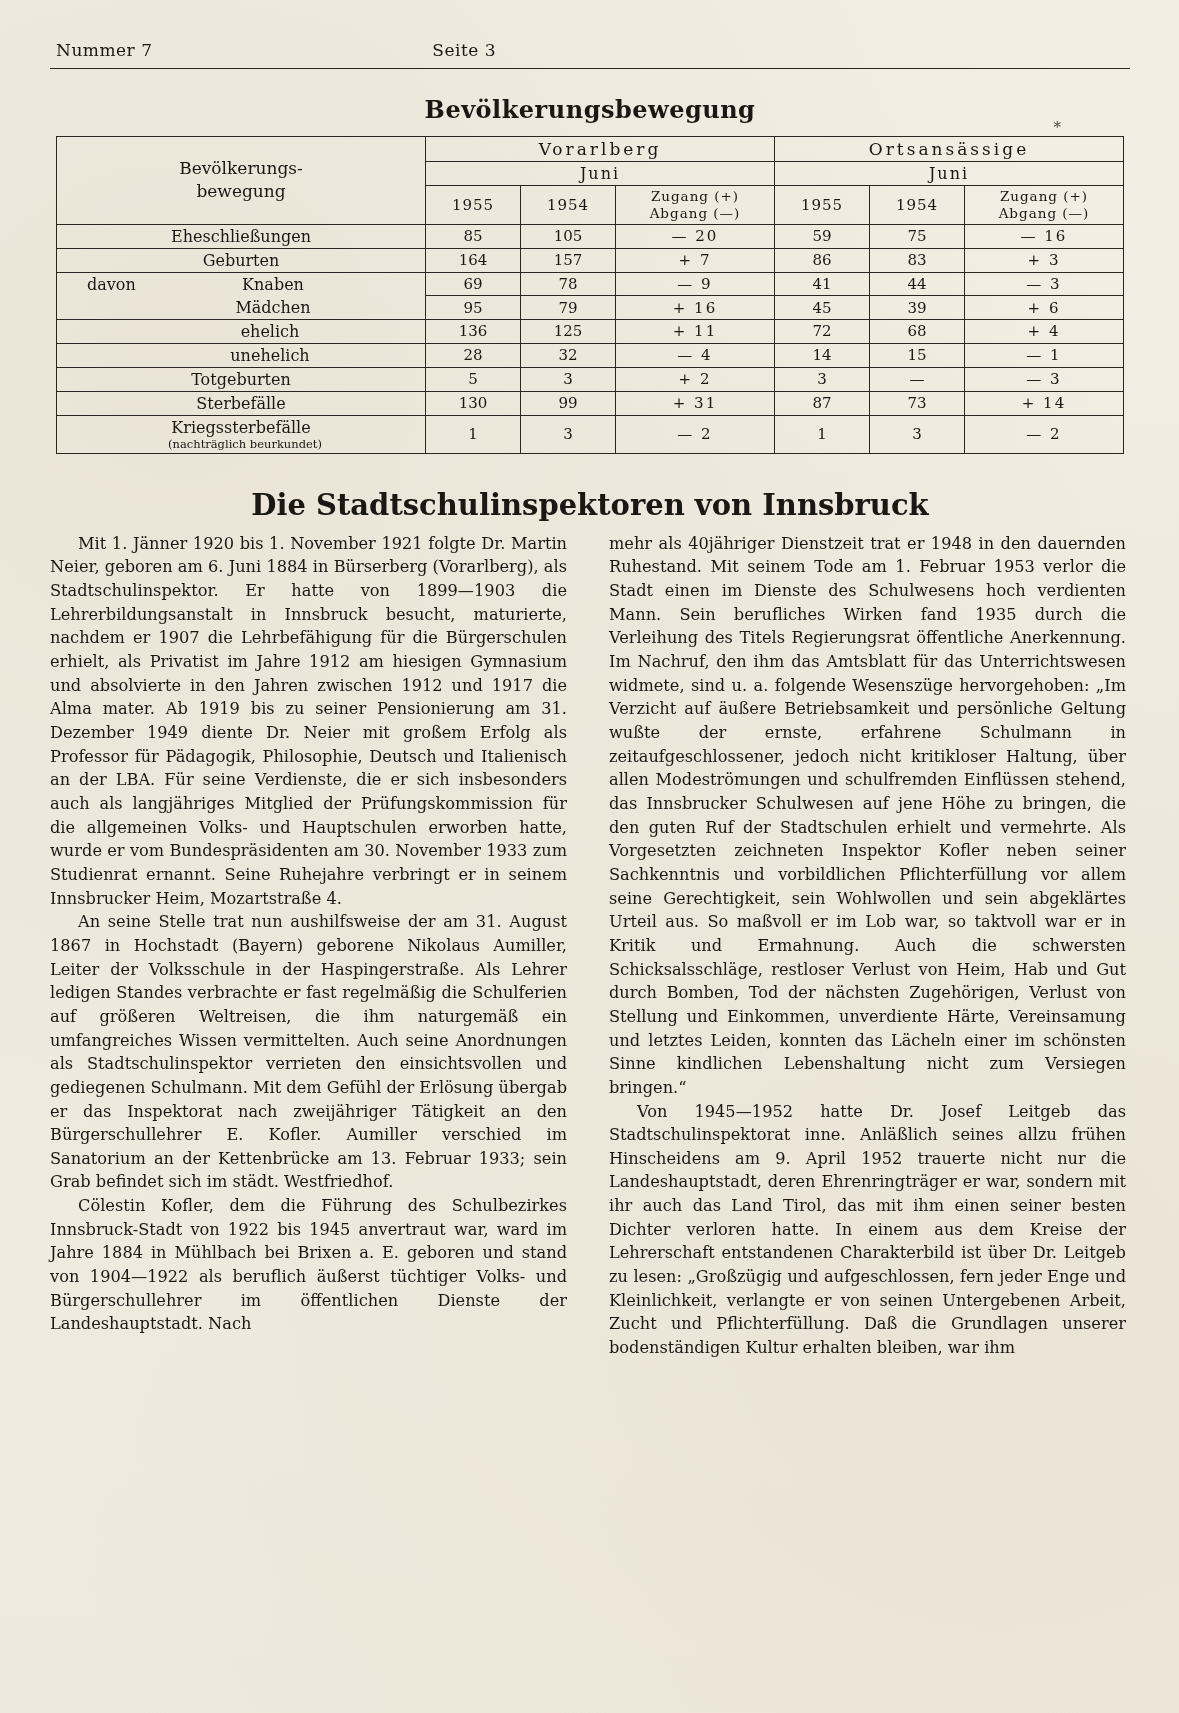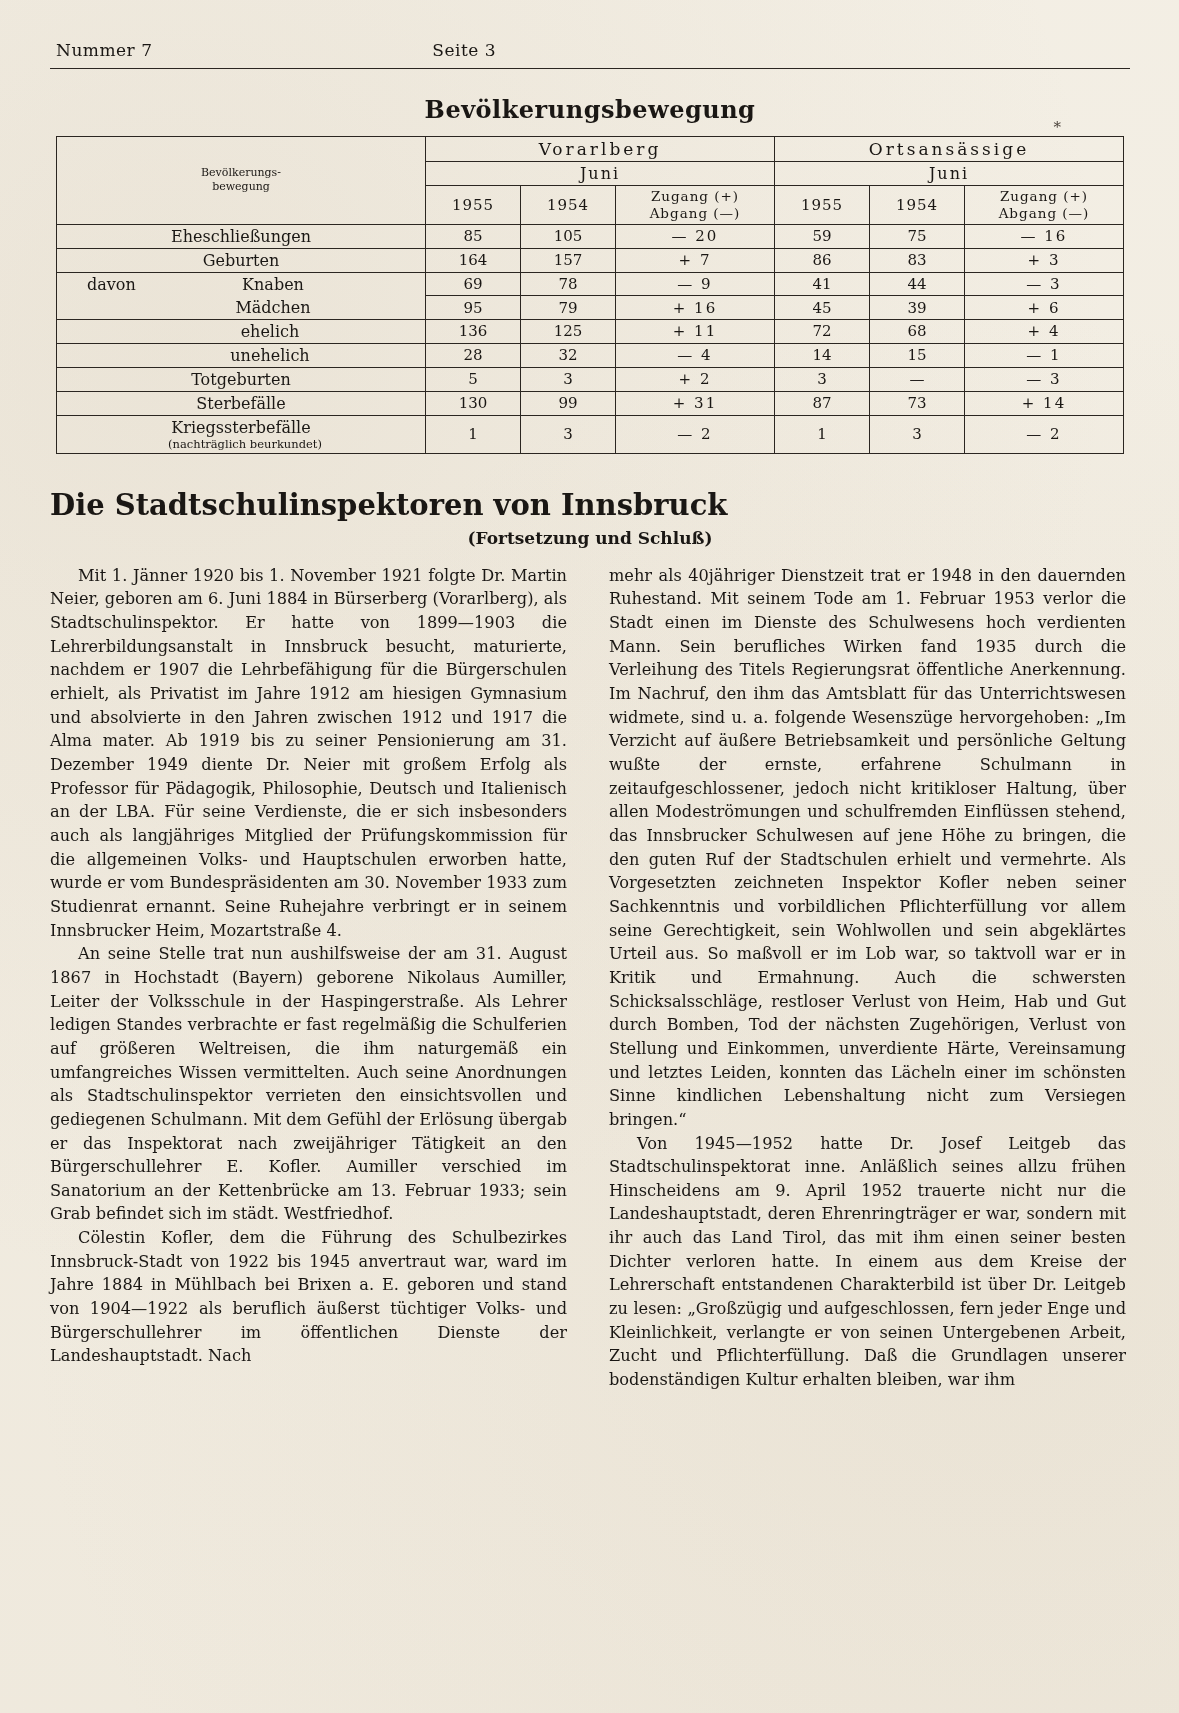--- a/index.html
+++ b/index.html
@@ -101,21 +101,21 @@
     padding: 8px 0 10px 0;
     letter-spacing: 1px;
   }
   .th-delta {
     font-size: 13.5px;
     line-height: 1.25;
     padding: 4px 6px 6px 6px;
     letter-spacing: 1px;
   }
   .th-stub {
-    font-size: 11px;
+    font-size: 17px;
     line-height: 1.35;
     padding: 14px 8px;
     vertical-align: middle;
   }
   td.rowlabel {
     text-align: left;
     padding-left: 22px;
     font-size: 16px;
     white-space: nowrap;
   }
@@ -141,20 +141,21 @@
   }
   .davon-items {
     margin-left: 64px;
     font-size: 16px;
   }
   .noborder-bottom { border-bottom: none !important; }
   .noborder-top { border-top: none !important; }
 
   
   .article-title {
+    text-align: center;
     font-size: 29px;
     font-weight: bold;
     margin-top: 34px;
   }
   .article-sub {
     text-align: center;
     font-size: 17px;
     font-weight: bold;
     margin-top: 6px;
     margin-bottom: 16px;
@@ -315,21 +316,20 @@
           <td class="num">3</td>
           <td class="delta">— 2</td>
           <td class="num">1</td>
           <td class="num">3</td>
           <td class="delta">— 2</td>
         </tr>
       </tbody>
     </table>
 
     <div class="article-title">Die Stadtschulinspektoren von Innsbruck</div>
-    <div class="article-sub">(Fortsetzung und Schluß)</div>
 
     <div class="cols">
       <div class="col">
         <p>Mit 1. Jänner 1920 bis 1. November 1921 folgte Dr. Martin Neier, geboren am 6. Juni 1884 in Bürserberg (Vorarlberg), als Stadtschulinspektor. Er hatte von 1899—1903 die Lehrerbildungsanstalt in Innsbruck besucht, maturierte, nachdem er 1907 die Lehrbefähigung für die Bürgerschulen erhielt, als Privatist im Jahre 1912 am hiesigen Gymnasium und absolvierte in den Jahren zwischen 1912 und 1917 die Alma mater. Ab 1919 bis zu seiner Pensionierung am 31. Dezember 1949 diente Dr. Neier mit großem Erfolg als Professor für Pädagogik, Philosophie, Deutsch und Italienisch an der LBA. Für seine Verdienste, die er sich insbesonders auch als langjähriges Mitglied der Prüfungskommission für die allgemeinen Volks- und Hauptschulen erworben hatte, wurde er vom Bundespräsidenten am 30. November 1933 zum Studienrat ernannt. Seine Ruhejahre verbringt er in seinem Innsbrucker Heim, Mozartstraße 4.</p>
         <p>An seine Stelle trat nun aushilfsweise der am 31. August 1867 in Hochstadt (Bayern) geborene Nikolaus Aumiller, Leiter der Volksschule in der Haspingerstraße. Als Lehrer ledigen Standes verbrachte er fast regelmäßig die Schulferien auf größeren Weltreisen, die ihm naturgemäß ein umfangreiches Wissen vermittelten. Auch seine Anordnungen als Stadtschulinspektor verrieten den einsichtsvollen und gediegenen Schulmann. Mit dem Gefühl der Erlösung übergab er das Inspektorat nach zweijähriger Tätigkeit an den Bürgerschullehrer E. Kofler. Aumiller verschied im Sanatorium an der Kettenbrücke am 13. Februar 1933; sein Grab befindet sich im städt. Westfriedhof.</p>
         <p>Cölestin Kofler, dem die Führung des Schulbezirkes Innsbruck-Stadt von 1922 bis 1945 anvertraut war, ward im Jahre 1884 in Mühlbach bei Brixen a. E. geboren und stand von 1904—1922 als beruflich äußerst tüchtiger Volks- und Bürgerschullehrer im öffentlichen Dienste der Landeshauptstadt. Nach</p>
       </div>
       <div class="col">
         <p class="noindent">mehr als 40jähriger Dienstzeit trat er 1948 in den dauernden Ruhestand. Mit seinem Tode am 1. Februar 1953 verlor die Stadt einen im Dienste des Schulwesens hoch verdienten Mann. Sein berufliches Wirken fand 1935 durch die Verleihung des Titels Regierungsrat öffentliche Anerkennung. Im Nachruf, den ihm das Amtsblatt für das Unterrichtswesen widmete, sind u. a. folgende Wesenszüge hervorgehoben: „Im Verzicht auf äußere Betriebsamkeit und persönliche Geltung wußte der ernste, erfahrene Schulmann in zeitaufgeschlossener, jedoch nicht kritikloser Haltung, über allen Modeströmungen und schulfremden Einflüssen stehend, das Innsbrucker Schulwesen auf jene Höhe zu bringen, die den guten Ruf der Stadtschulen erhielt und vermehrte. Als Vorgesetzten zeichneten Inspektor Kofler neben seiner Sachkenntnis und vorbildlichen Pflichterfüllung vor allem seine Gerechtigkeit, sein Wohlwollen und sein abgeklärtes Urteil aus. So maßvoll er im Lob war, so taktvoll war er in Kritik und Ermahnung. Auch die schwersten Schicksalsschläge, restloser Verlust von Heim, Hab und Gut durch Bomben, Tod der nächsten Zugehörigen, Verlust von Stellung und Einkommen, unverdiente Härte, Vereinsamung und letztes Leiden, konnten das Lächeln einer im schönsten Sinne kindlichen Lebenshaltung nicht zum Versiegen bringen.“</p>
         <p>Von 1945—1952 hatte Dr. Josef Leitgeb das Stadtschulinspektorat inne. Anläßlich seines allzu frühen Hinscheidens am 9. April 1952 trauerte nicht nur die Landeshauptstadt, deren Ehrenringträger er war, sondern mit ihr auch das Land Tirol, das mit ihm einen seiner besten Dichter verloren hatte. In einem aus dem Kreise der Lehrerschaft entstandenen Charakterbild ist über Dr. Leitgeb zu lesen: „Großzügig und aufgeschlossen, fern jeder Enge und Kleinlichkeit, verlangte er von seinen Untergebenen Arbeit, Zucht und Pflichterfüllung. Daß die Grundlagen unserer bodenständigen Kultur erhalten bleiben, war ihm</p>

